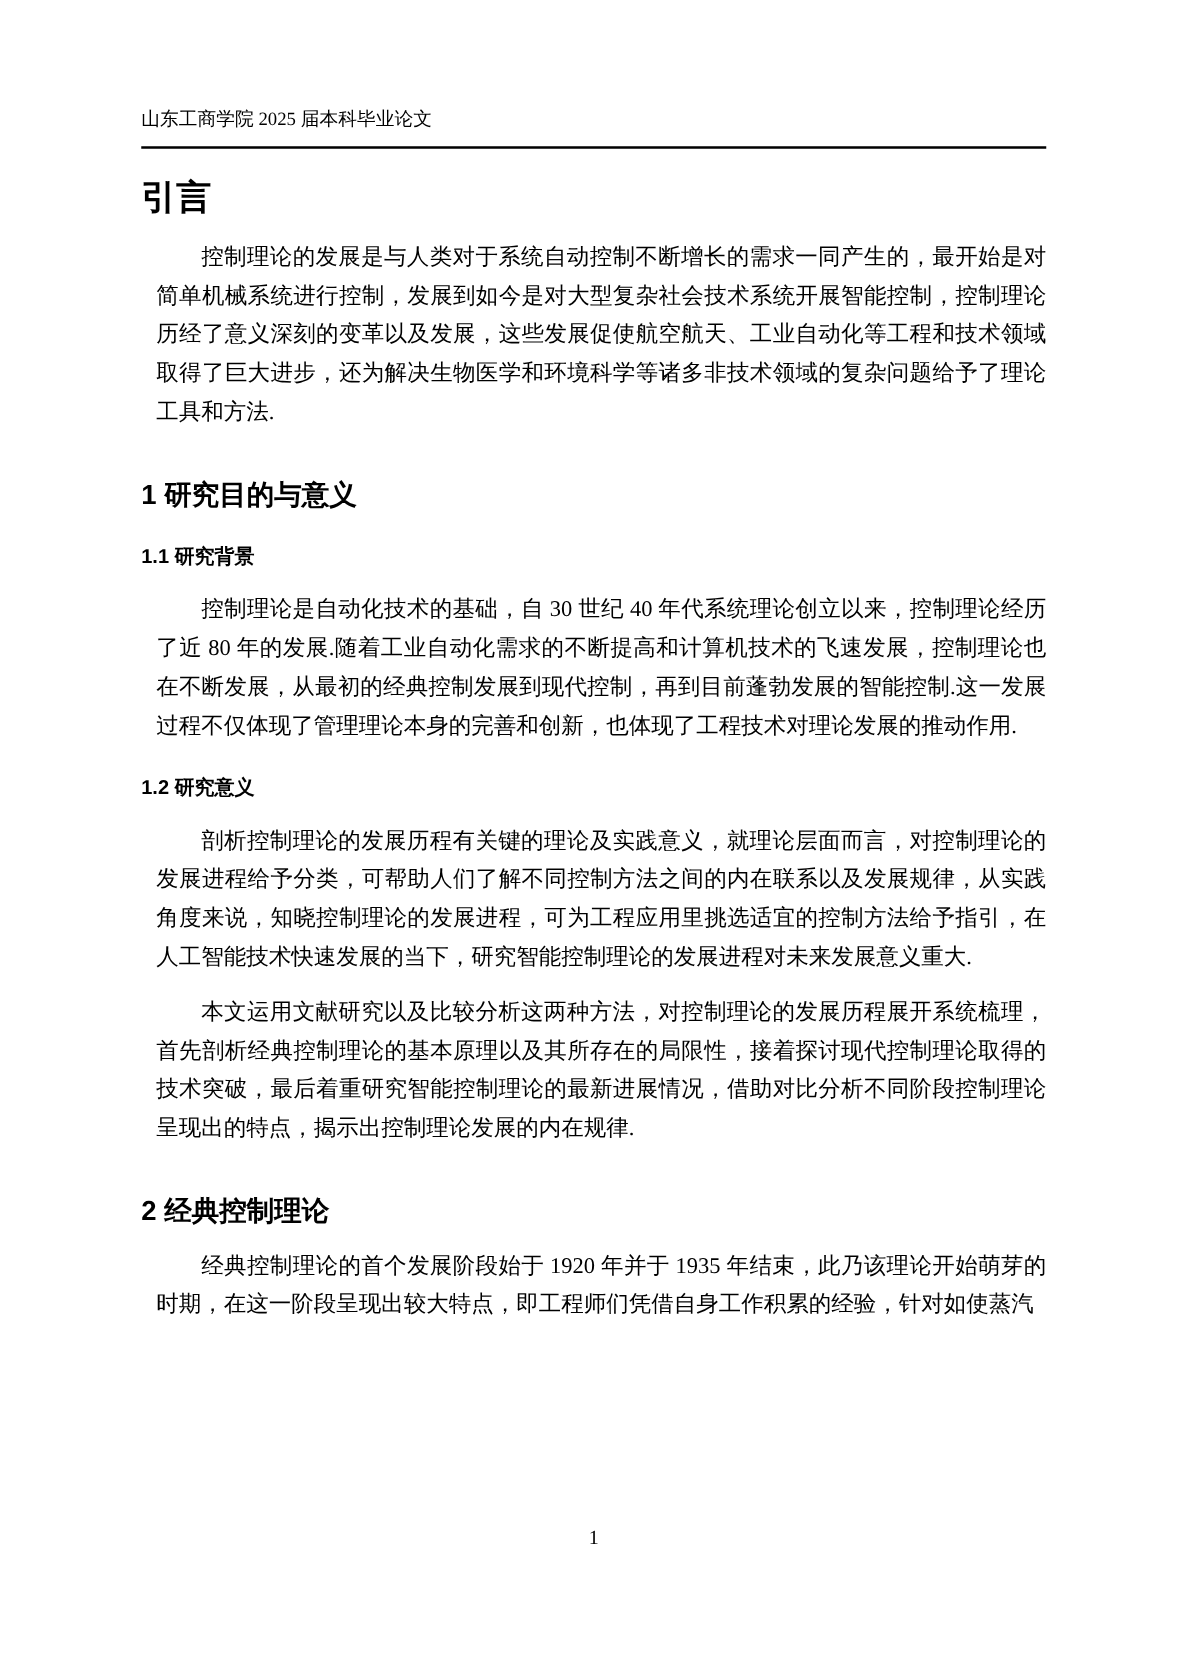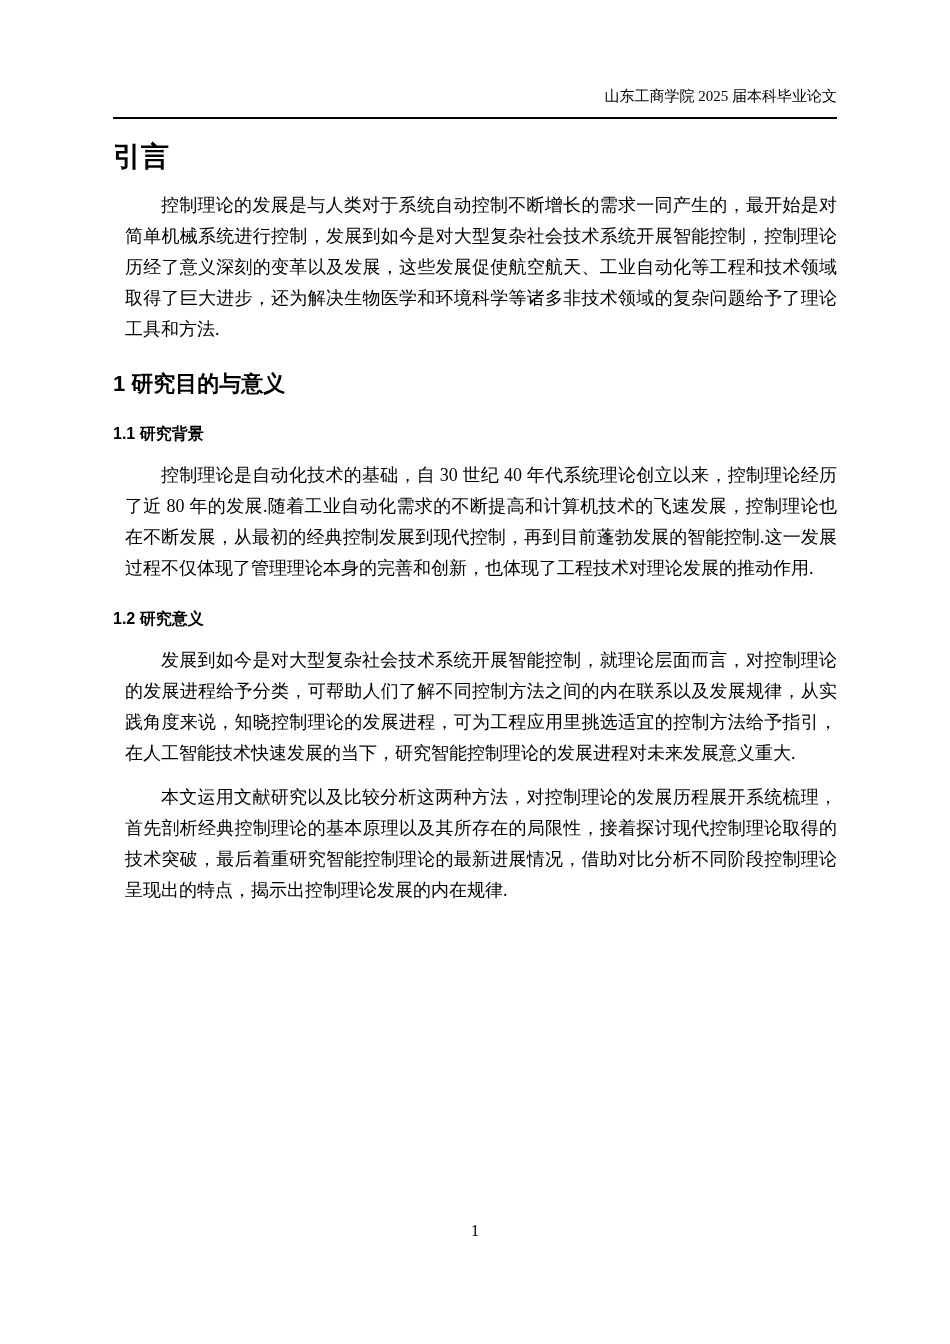--- a/index.html
+++ b/index.html
@@ -15,40 +15,40 @@
     font-family: "Liberation Serif", serif;
     overflow: hidden;
   }
   .page {
     box-sizing: border-box;
     width: 950px;
     height: 1344px;
     padding: 86px 113px 0 113px;
   }
   .running-head {
-    text-align: right;
+    text-align: left;
     font-size: 15px;
     line-height: 20px;
     padding-bottom: 11px;
     border-bottom: 2px solid #000000;
     font-family: "Liberation Serif", serif;
   }
   h1.intro-title {
-    font-family: Liberation Mono, monospace;
+    font-family: Liberation Serif, serif;
     font-size: 28px;
     line-height: 36px;
     font-weight: bold;
     margin: 22px 0 0 0;
   }
   h2.section-title {
     font-family: "Liberation Sans", sans-serif;
     font-size: 22px;
     line-height: 30px;
     font-weight: bold;
-    margin: 24px 0 0 0;
+    margin: 36px 0 0 0;
   }
   h3.subsection-title {
     font-family: "Liberation Sans", sans-serif;
     font-size: 16px;
     line-height: 26px;
     font-weight: bold;
     margin: 22px 0 0 0;
   }
   p.body-para {
     font-size: 18px;
@@ -82,26 +82,28 @@
   <p class="body-para">控制理论的发展是与人类对于系统自动控制不断增长的需求一同产生的，最开始是对简单机械系统进行控制，发展到如今是对大型复杂社会技术系统开展智能控制，控制理论历经了意义深刻的变革以及发展，这些发展促使航空航天、工业自动化等工程和技术领域取得了巨大进步，还为解决生物医学和环境科学等诸多非技术领域的复杂问题给予了理论工具和方法.</p>
 
   <h2 class="section-title">1 研究目的与意义</h2>
 
   <h3 class="subsection-title">1.1 研究背景</h3>
 
   <p class="body-para">控制理论是自动化技术的基础，自 30 世纪 40 年代系统理论创立以来，控制理论经历了近 80 年的发展.随着工业自动化需求的不断提高和计算机技术的飞速发展，控制理论也在不断发展，从最初的经典控制发展到现代控制，再到目前蓬勃发展的智能控制.这一发展过程不仅体现了管理理论本身的完善和创新，也体现了工程技术对理论发展的推动作用.</p>
 
   <h3 class="subsection-title">1.2 研究意义</h3>
 
-  <p class="body-para">发展到如今是对大型复杂社会技术系统开展智能控制，就理论层面而言，对控制理论的发展进程给予分类，可帮助人们了解不同控制方法之间的内在联系以及发展规律，从实践角度来说，知晓控制理论的发展进程，可为工程应用里挑选适宜的控制方法给予指引，在人工智能技术快速发展的当下，研究智能控制理论的发展进程对未来发展意义重大.</p>
+  <p class="body-para">剖析控制理论的发展历程有关键的理论及实践意义，就理论层面而言，对控制理论的发展进程给予分类，可帮助人们了解不同控制方法之间的内在联系以及发展规律，从实践角度来说，知晓控制理论的发展进程，可为工程应用里挑选适宜的控制方法给予指引，在人工智能技术快速发展的当下，研究智能控制理论的发展进程对未来发展意义重大.</p>
 
 
   <p class="body-para">本文运用文献研究以及比较分析这两种方法，对控制理论的发展历程展开系统梳理，首先剖析经典控制理论的基本原理以及其所存在的局限性，接着探讨现代控制理论取得的技术突破，最后着重研究智能控制理论的最新进展情况，借助对比分析不同阶段控制理论呈现出的特点，揭示出控制理论发展的内在规律.</p>
 
+  <h2 class="section-title">2 经典控制理论</h2>
 
 
 
+  <p class="body-para">经典控制理论的首个发展阶段始于 1920 年并于 1935 年结束，此乃该理论开始萌芽的时期，在这一阶段呈现出较大特点，即工程师们凭借自身工作积累的经验，针对如使蒸汽</p>
 
 </div>
 
 <div class="page-footer">
   <span>1</span>
 </div>
 
 </body></html>

